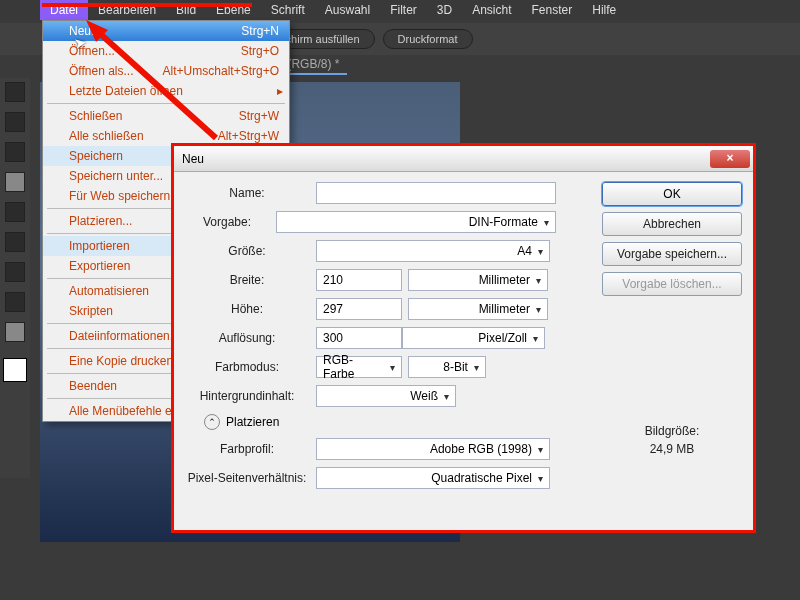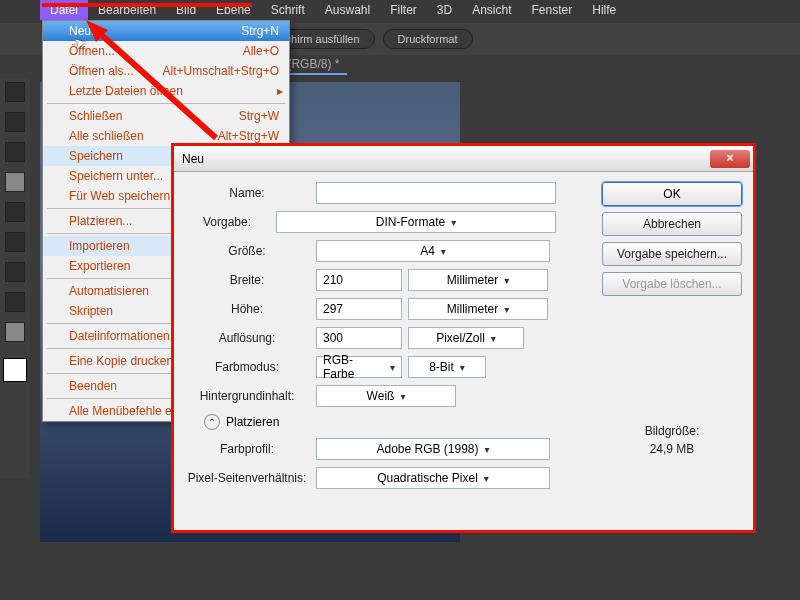--- a/index.html
+++ b/index.html
@@ -39,21 +39,21 @@
 .dialog { position:absolute; left:173px; top:145px; width:582px; height:387px; background:#f0f0f0; border:1px solid #555; z-index:20;}
 .dialog .titlebar { height:26px; background: linear-gradient(#fdfdfd,#dcdcdc); display:flex; align-items:center; justify-content:space-between; padding:0 4px 0 8px; border-bottom:1px solid #aaa;}
 .dialog .titlebar .close { width:40px; height:18px; background: linear-gradient(#e37b7b,#c83a2a); color:#fff; text-align:center; border-radius:3px; font-weight:bold; line-height:16px; cursor:default;}
 .dialog .body { display:flex; padding:10px 12px 8px 12px; gap:10px; }
 .form { flex:1; }
 .row { display:flex; align-items:center; margin-bottom:7px; }
 .row .lbl { width:130px; text-align:center; padding-right:8px; color:#222;}
 .row input[type=text], .row .sel { border:1px solid #A8B2C4; background:#fff; height:22px; padding:2px 6px; font-size:12px;}
 .row .name-in { width:240px; background:#1d6dc3; color:#fff; border:1px solid #4a6fa0;}
 .row .name-in::selection{background:#1d6dc3;color:#fff;}
-.sel { display:flex; align-items:center; justify-content:center;}
+.sel { display:flex; align-items:center; justify-content:flex-end;}
 .caret::after{content:"▾"; margin-left:6px; font-size:10px; color:#333;}
 .nbox { width:86px;}
 .unit { width:90px; }
 .long { width:240px; }
 .side { width:140px; display:flex; flex-direction:column; gap:6px; align-items:stretch;}
 .side button { height:24px; background: linear-gradient(#fdfdfd,#e3e3e3); border:1px solid #8a9bb3; border-radius:3px; font-size:12px; color:#222; cursor:default;}
 .side button.primary { border:1px solid #3a6db8; outline:1px solid #6aa0e6; color:#000;text-align:center;}
 .side button:disabled{ color:#999; }
 .side .info { text-align:center; margin-top:120px; color:#222; line-height:1.5;}
 .advrow { display:flex; align-items:center; gap:6px; margin:4px 0 8px 18px;}
@@ -100,21 +100,21 @@
 </div>
 <div class="canvas"></div>
 
 <div class="filemenu">
     <div class="mi sel">
       <span>Neu...</span>
       <span>Strg+N</span>
     </div>
     <div class="mi">
       <span>Öffnen...</span>
-      <span>Alle+O</span>
+      <span>Strg+O</span>
     </div>
     <div class="mi">
       <span>Öffnen als...</span>
       <span>Alt+Umschalt+Strg+O</span>
     </div>
     <div class="mi">
       <span class="sub">Letzte Dateien öffnen</span>
     </div>
     <hr>
     <div class="mi">
@@ -214,21 +214,21 @@
       <div class="row">
         <span class="lbl">Höhe:</span>
         <input type="text" class="nbox" value="297" style="">
         <div class="sel unit caret" style="margin-left:6px; width:140px">
             <span>Millimeter</span>
           </div>
       </div>
       <div class="row">
         <span class="lbl">Auflösung:</span>
         <input type="text" class="nbox" value="300" style="">
-        <div class="sel unit caret" style="margin-left:6px; width:116px">
+        <div class="sel unit caret" style="width:143px">
             <span>Pixel/Zoll</span>
           </div>
       </div>
       <div class="row">
         <span class="lbl">Farbmodus:</span>
         <div class="sel caret" style="width:86px">
             <span>RGB-Farbe</span>
           </div>
         <div class="sel caret" style="width:78px; margin-left:6px">
             <span>8-Bit</span>

